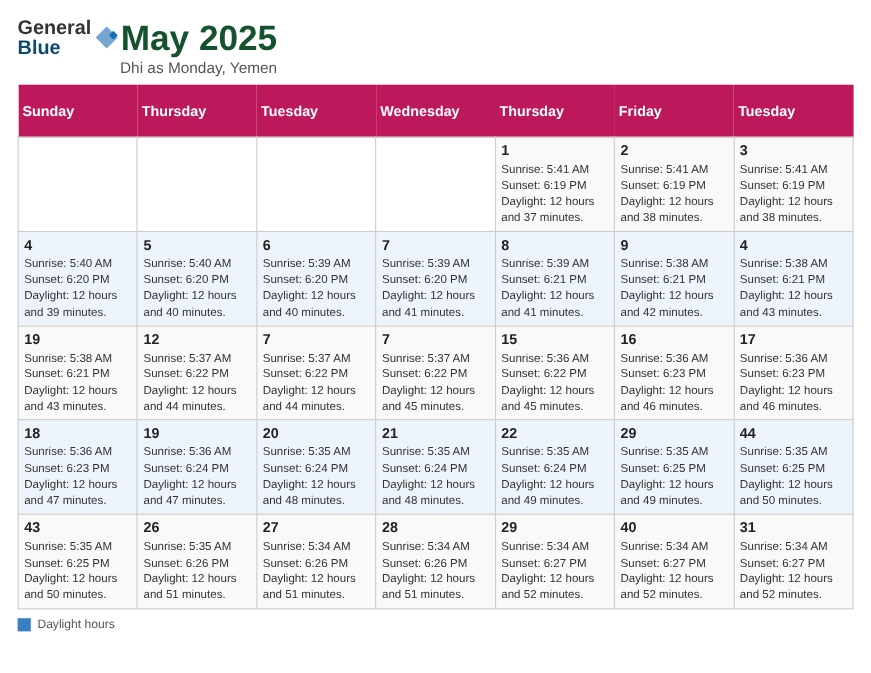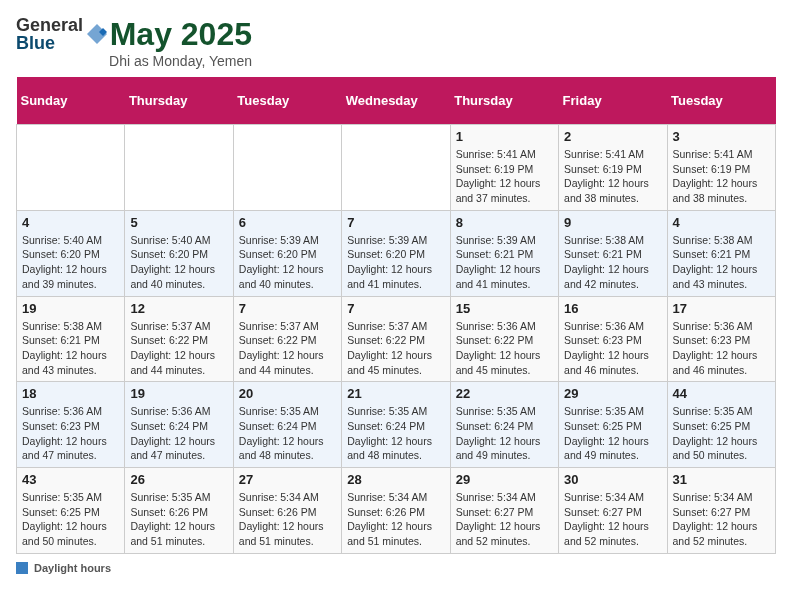--- a/index.html
+++ b/index.html
@@ -85,21 +85,20 @@
     .empty-cell {
       background: #fff !important;
     }
     .legend {
       margin-top: 8px;
       font-size: 11px;
       color: #555;
       display: flex;
       align-items: center;
       gap: 6px;
-      font-weight: bold;
     }
     .legend-box {
       width: 12px;
       height: 12px;
       background: #3a7fc1;
       display: inline-block;
     }
   </style>
 </head>
 <body>
@@ -344,21 +343,21 @@
 and 51 minutes.</div>
         </td>
         <td>
           <div class="day-number">29</div>
           <div class="day-detail" style="white-space: pre-line;">Sunrise: 5:34 AM
 Sunset: 6:27 PM
 Daylight: 12 hours
 and 52 minutes.</div>
         </td>
         <td>
-          <div class="day-number">30</div>
+          <div class="day-number">40</div>
           <div class="day-detail" style="white-space: pre-line;">Sunrise: 5:34 AM
 Sunset: 6:27 PM
 Daylight: 12 hours
 and 52 minutes.</div>
         </td>
         <td>
           <div class="day-number">31</div>
           <div class="day-detail" style="white-space: pre-line;">Sunrise: 5:34 AM
 Sunset: 6:27 PM
 Daylight: 12 hours

